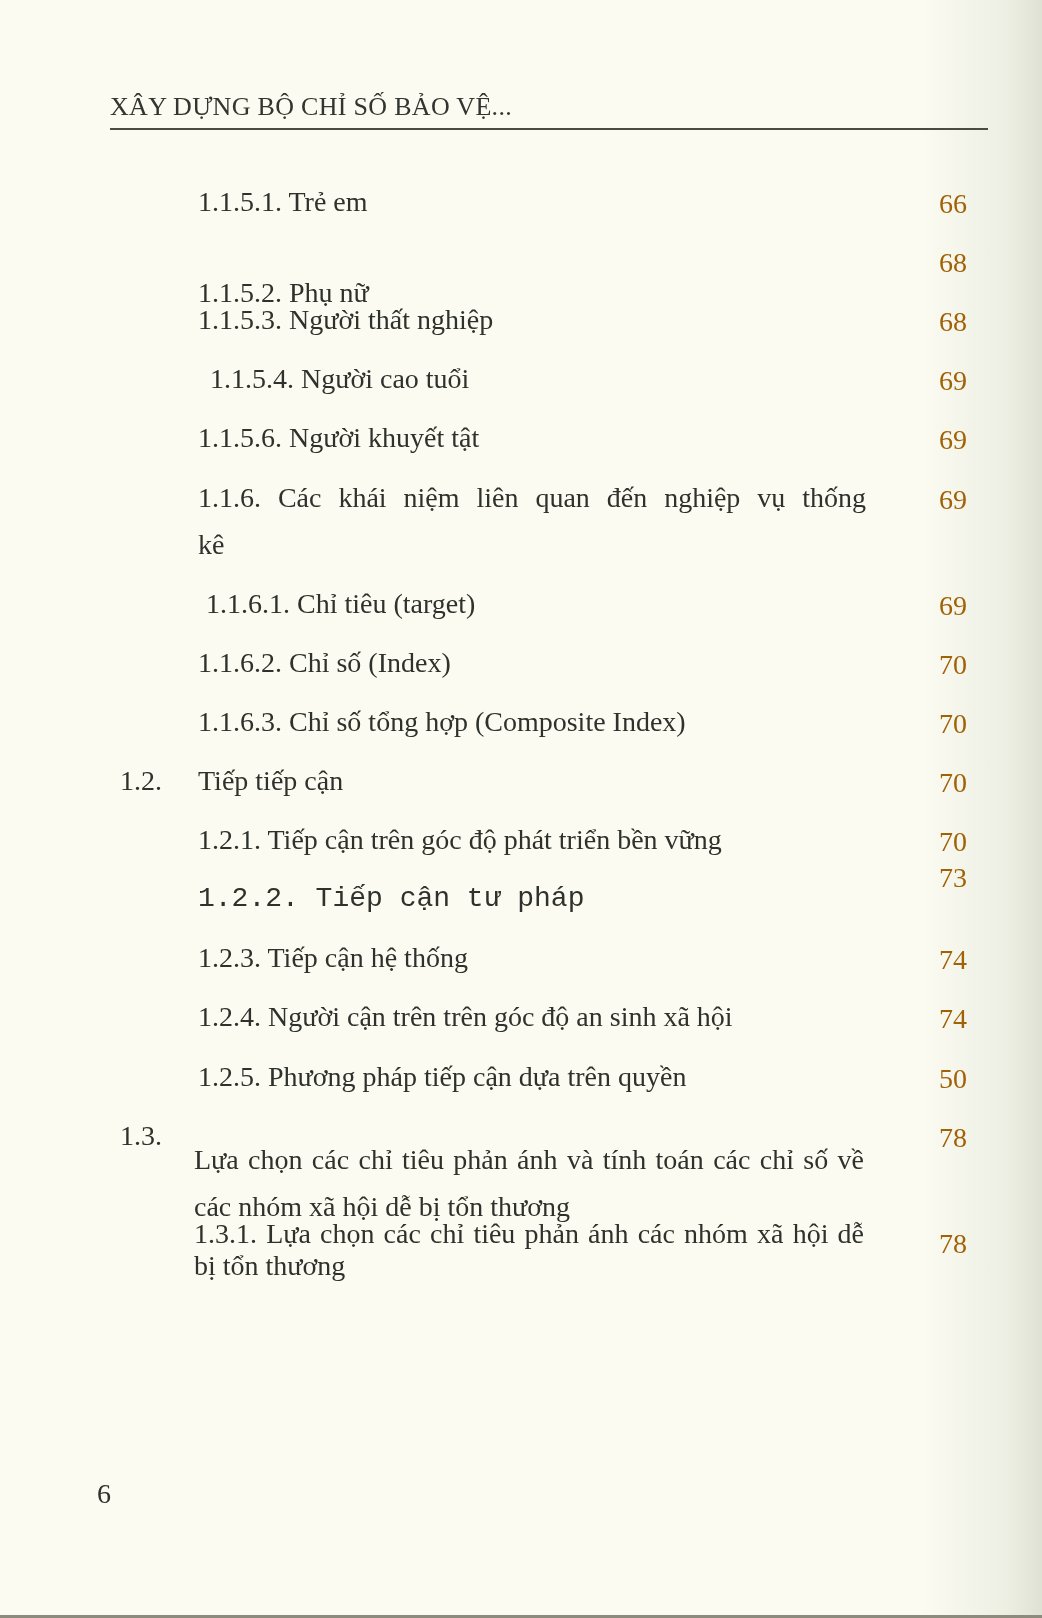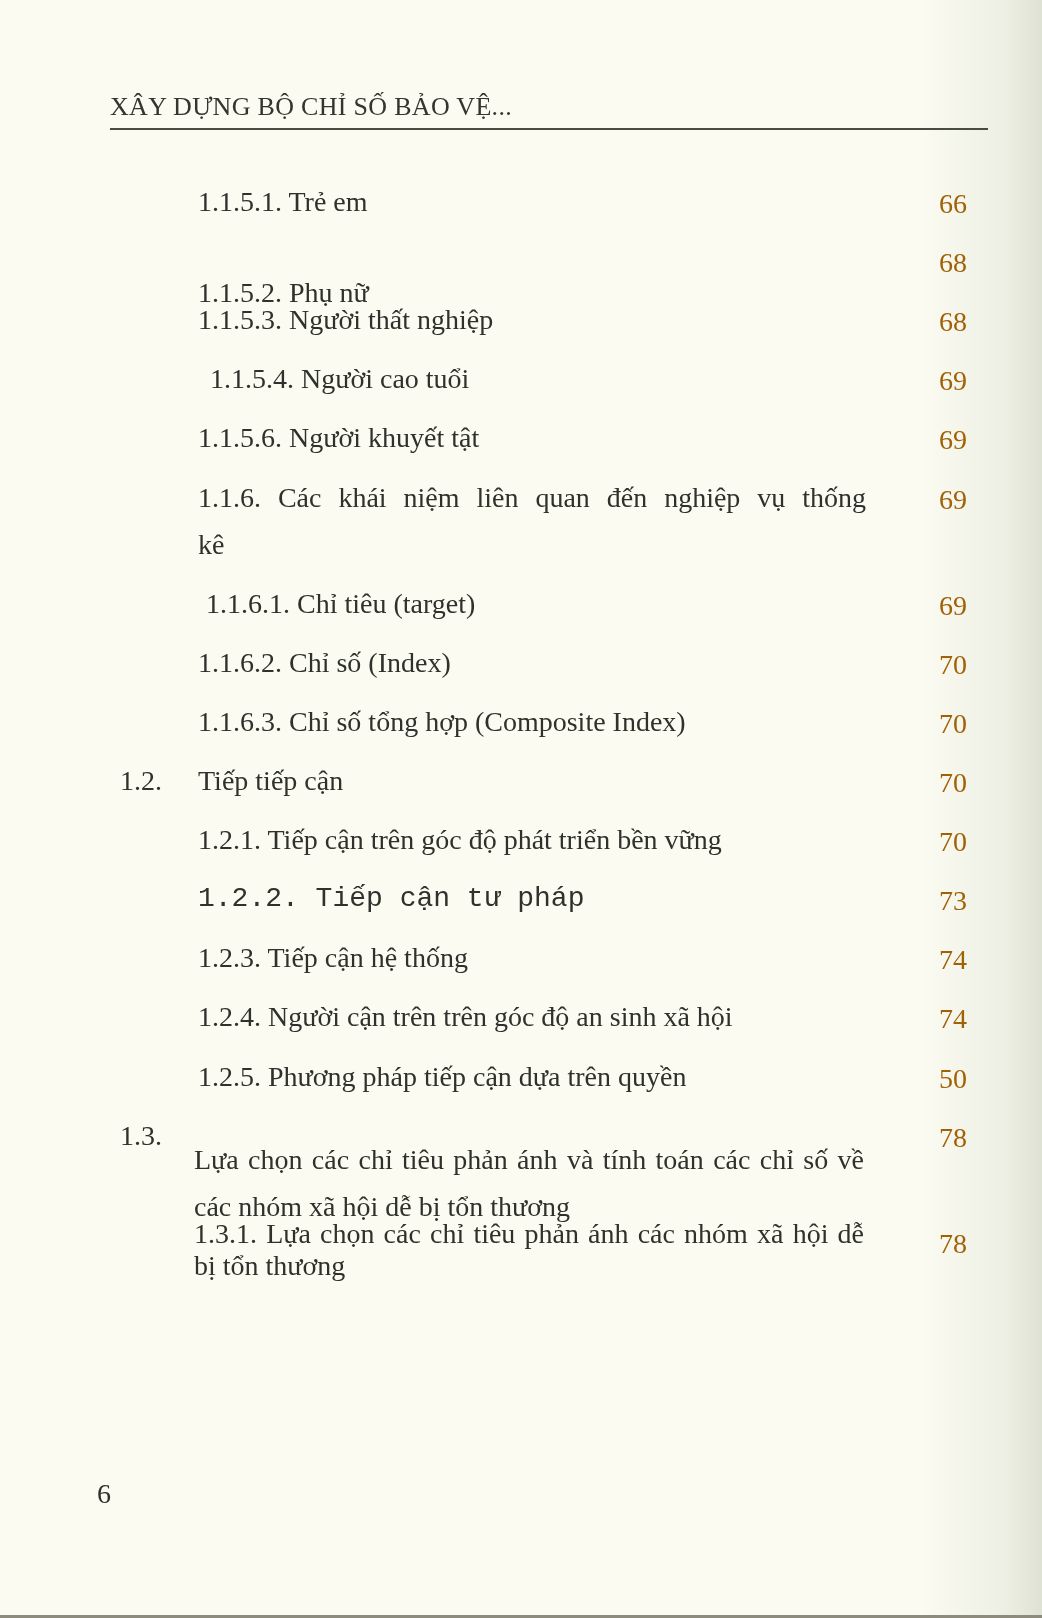--- a/index.html
+++ b/index.html
@@ -152,21 +152,21 @@
   <div class="page-num" style="top:759px;">70</div>
 
   <div class="toc-entry" style="left:198px; top:816px; width:668px;">
     <span class="title" style="left:0; width:668px;">1.2.1. Tiếp cận trên góc độ phát triển bền vững</span>
   </div>
   <div class="page-num" style="top:818px;">70</div>
 
   <div class="toc-entry" style="left:198px; top:875px; width:640px;">
     <span class="title" style="left:0; width:640px;font-family:Liberation Mono, monospace;">1.2.2. Tiếp cận tư pháp</span>
   </div>
-  <div class="page-num" style="top:877px;">73</div>
+  <div class="page-num" style="top:854px;">73</div>
 
   <div class="toc-entry" style="left:198px; top:934px; width:640px;">
     <span class="title" style="left:0; width:640px;">1.2.3. Tiếp cận hệ thống</span>
   </div>
   <div class="page-num" style="top:936px;">74</div>
 
   <div class="toc-entry" style="left:198px; top:993px; width:668px;">
     <span class="title" style="left:0; width:668px;">1.2.4. Người cận trên trên góc độ an sinh xã hội</span>
   </div>
   <div class="page-num" style="top:995px;">74</div>

